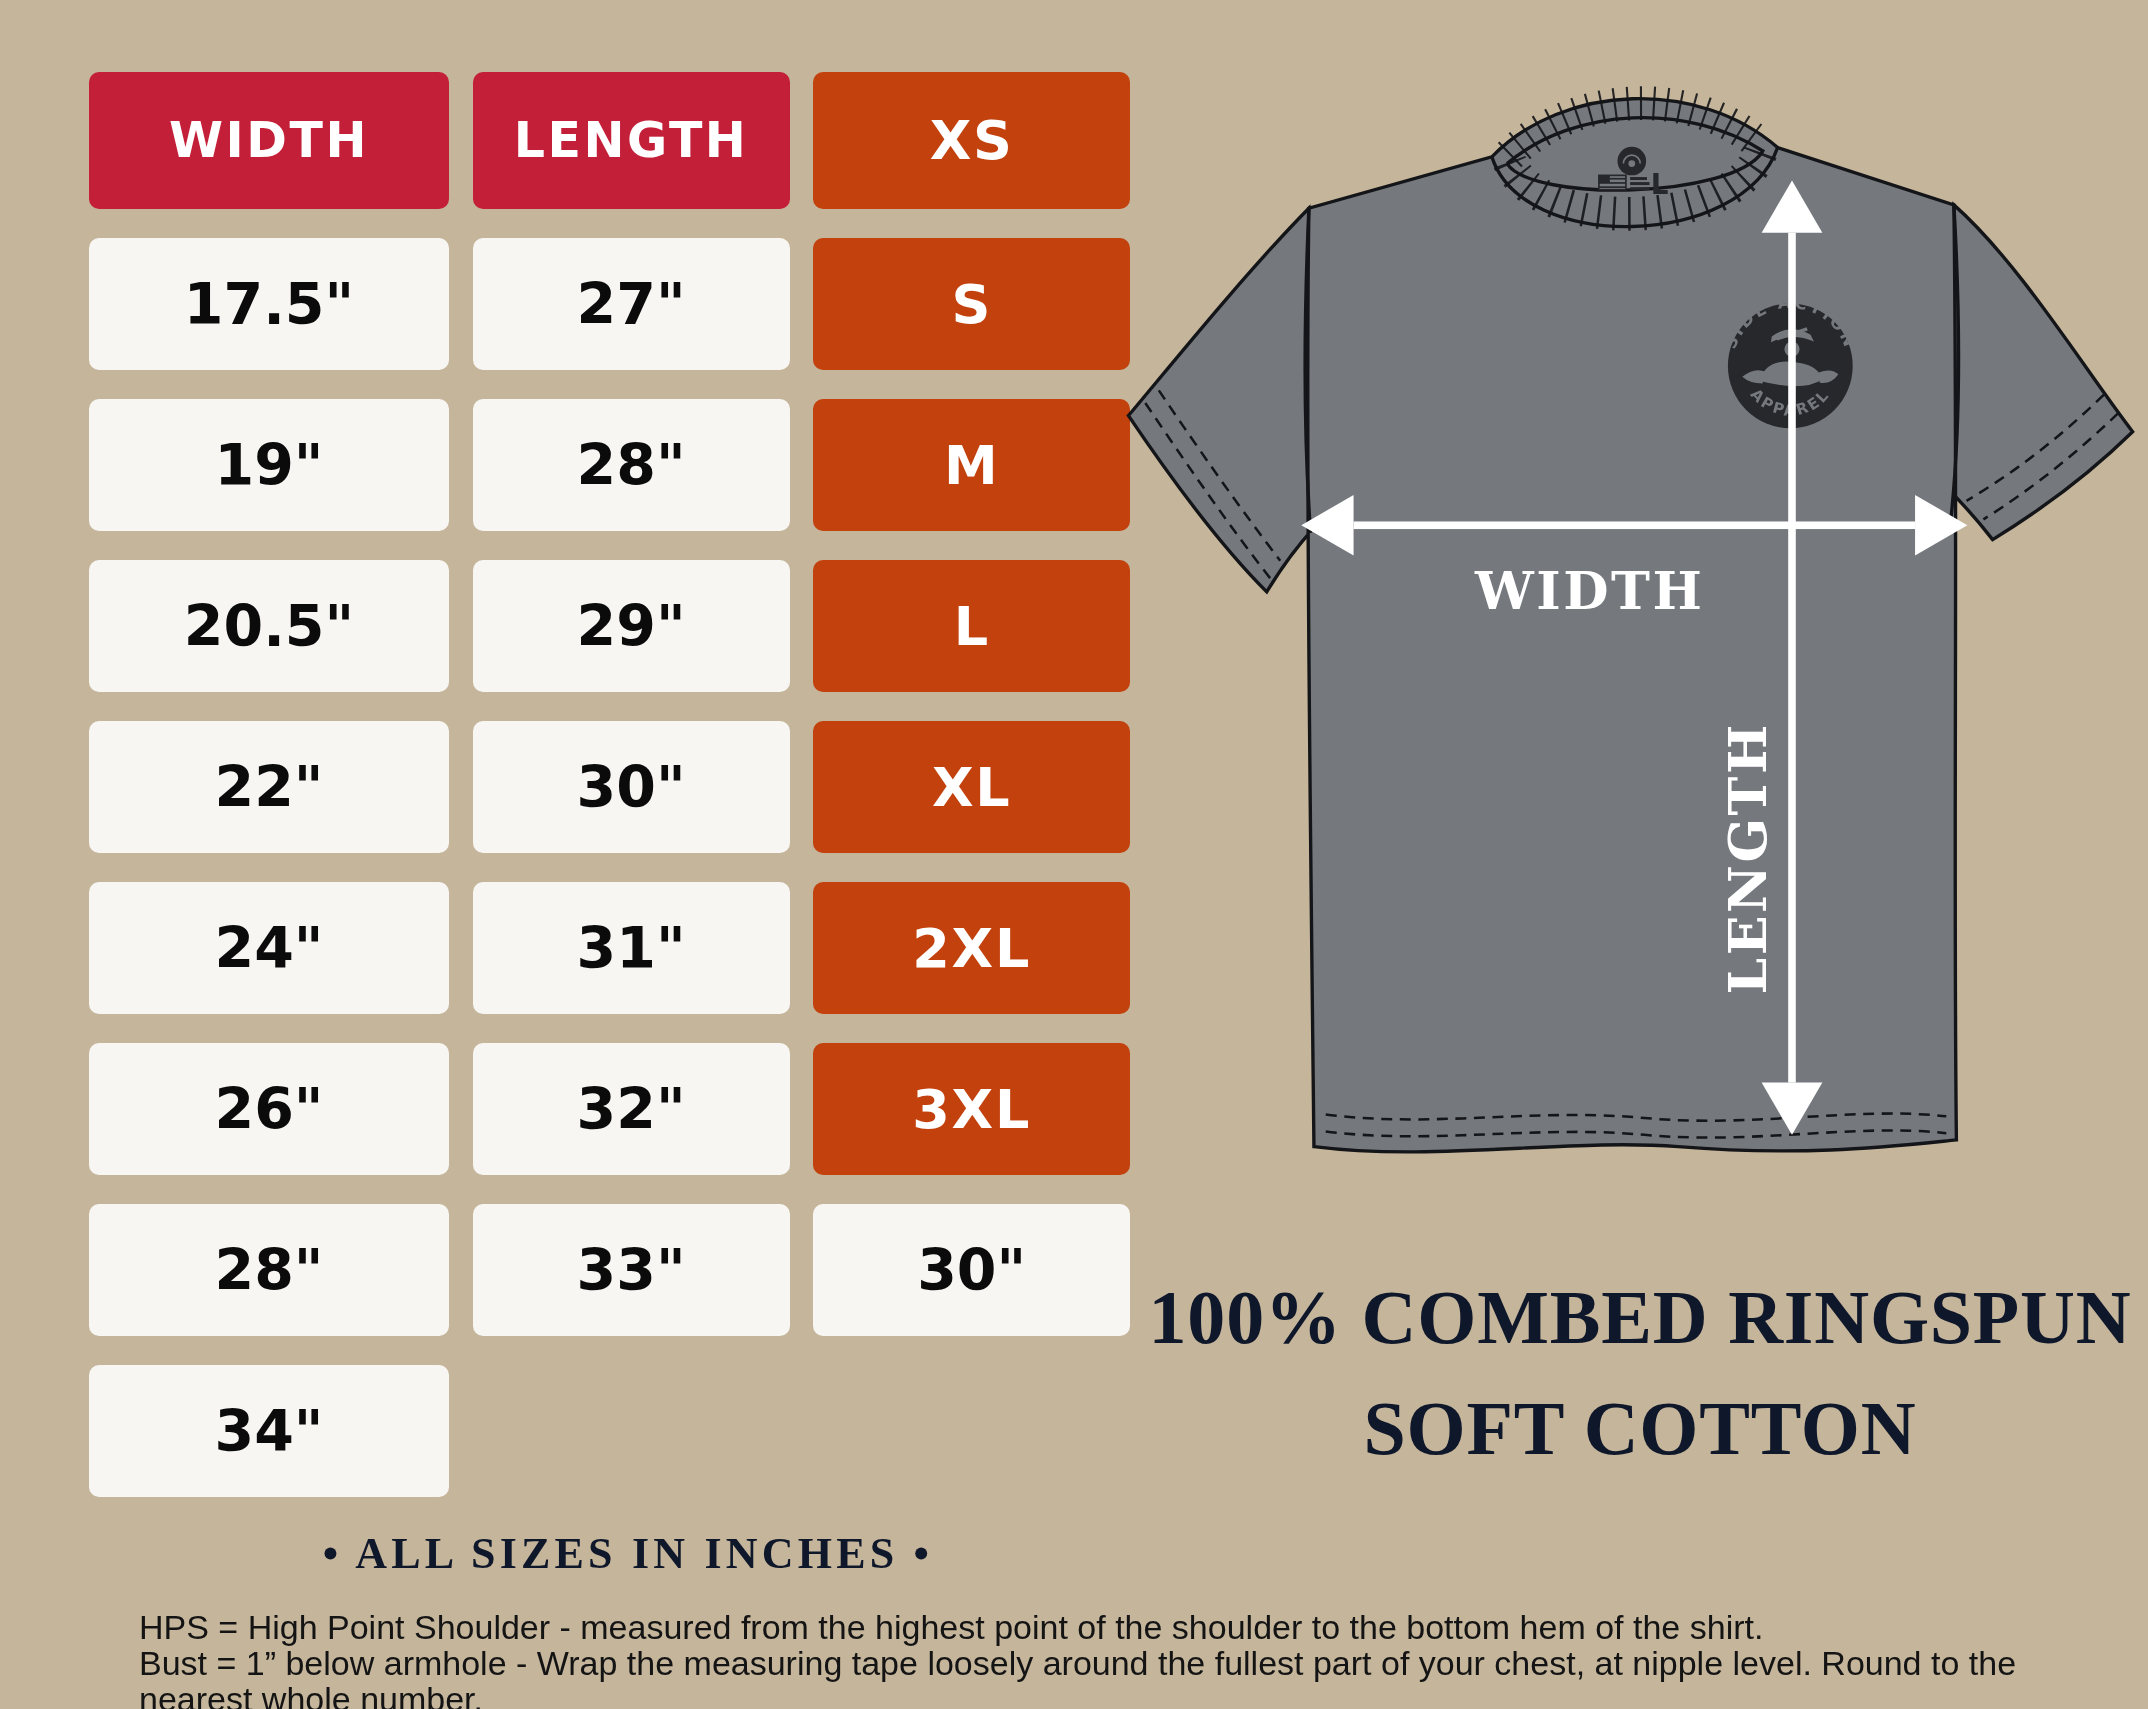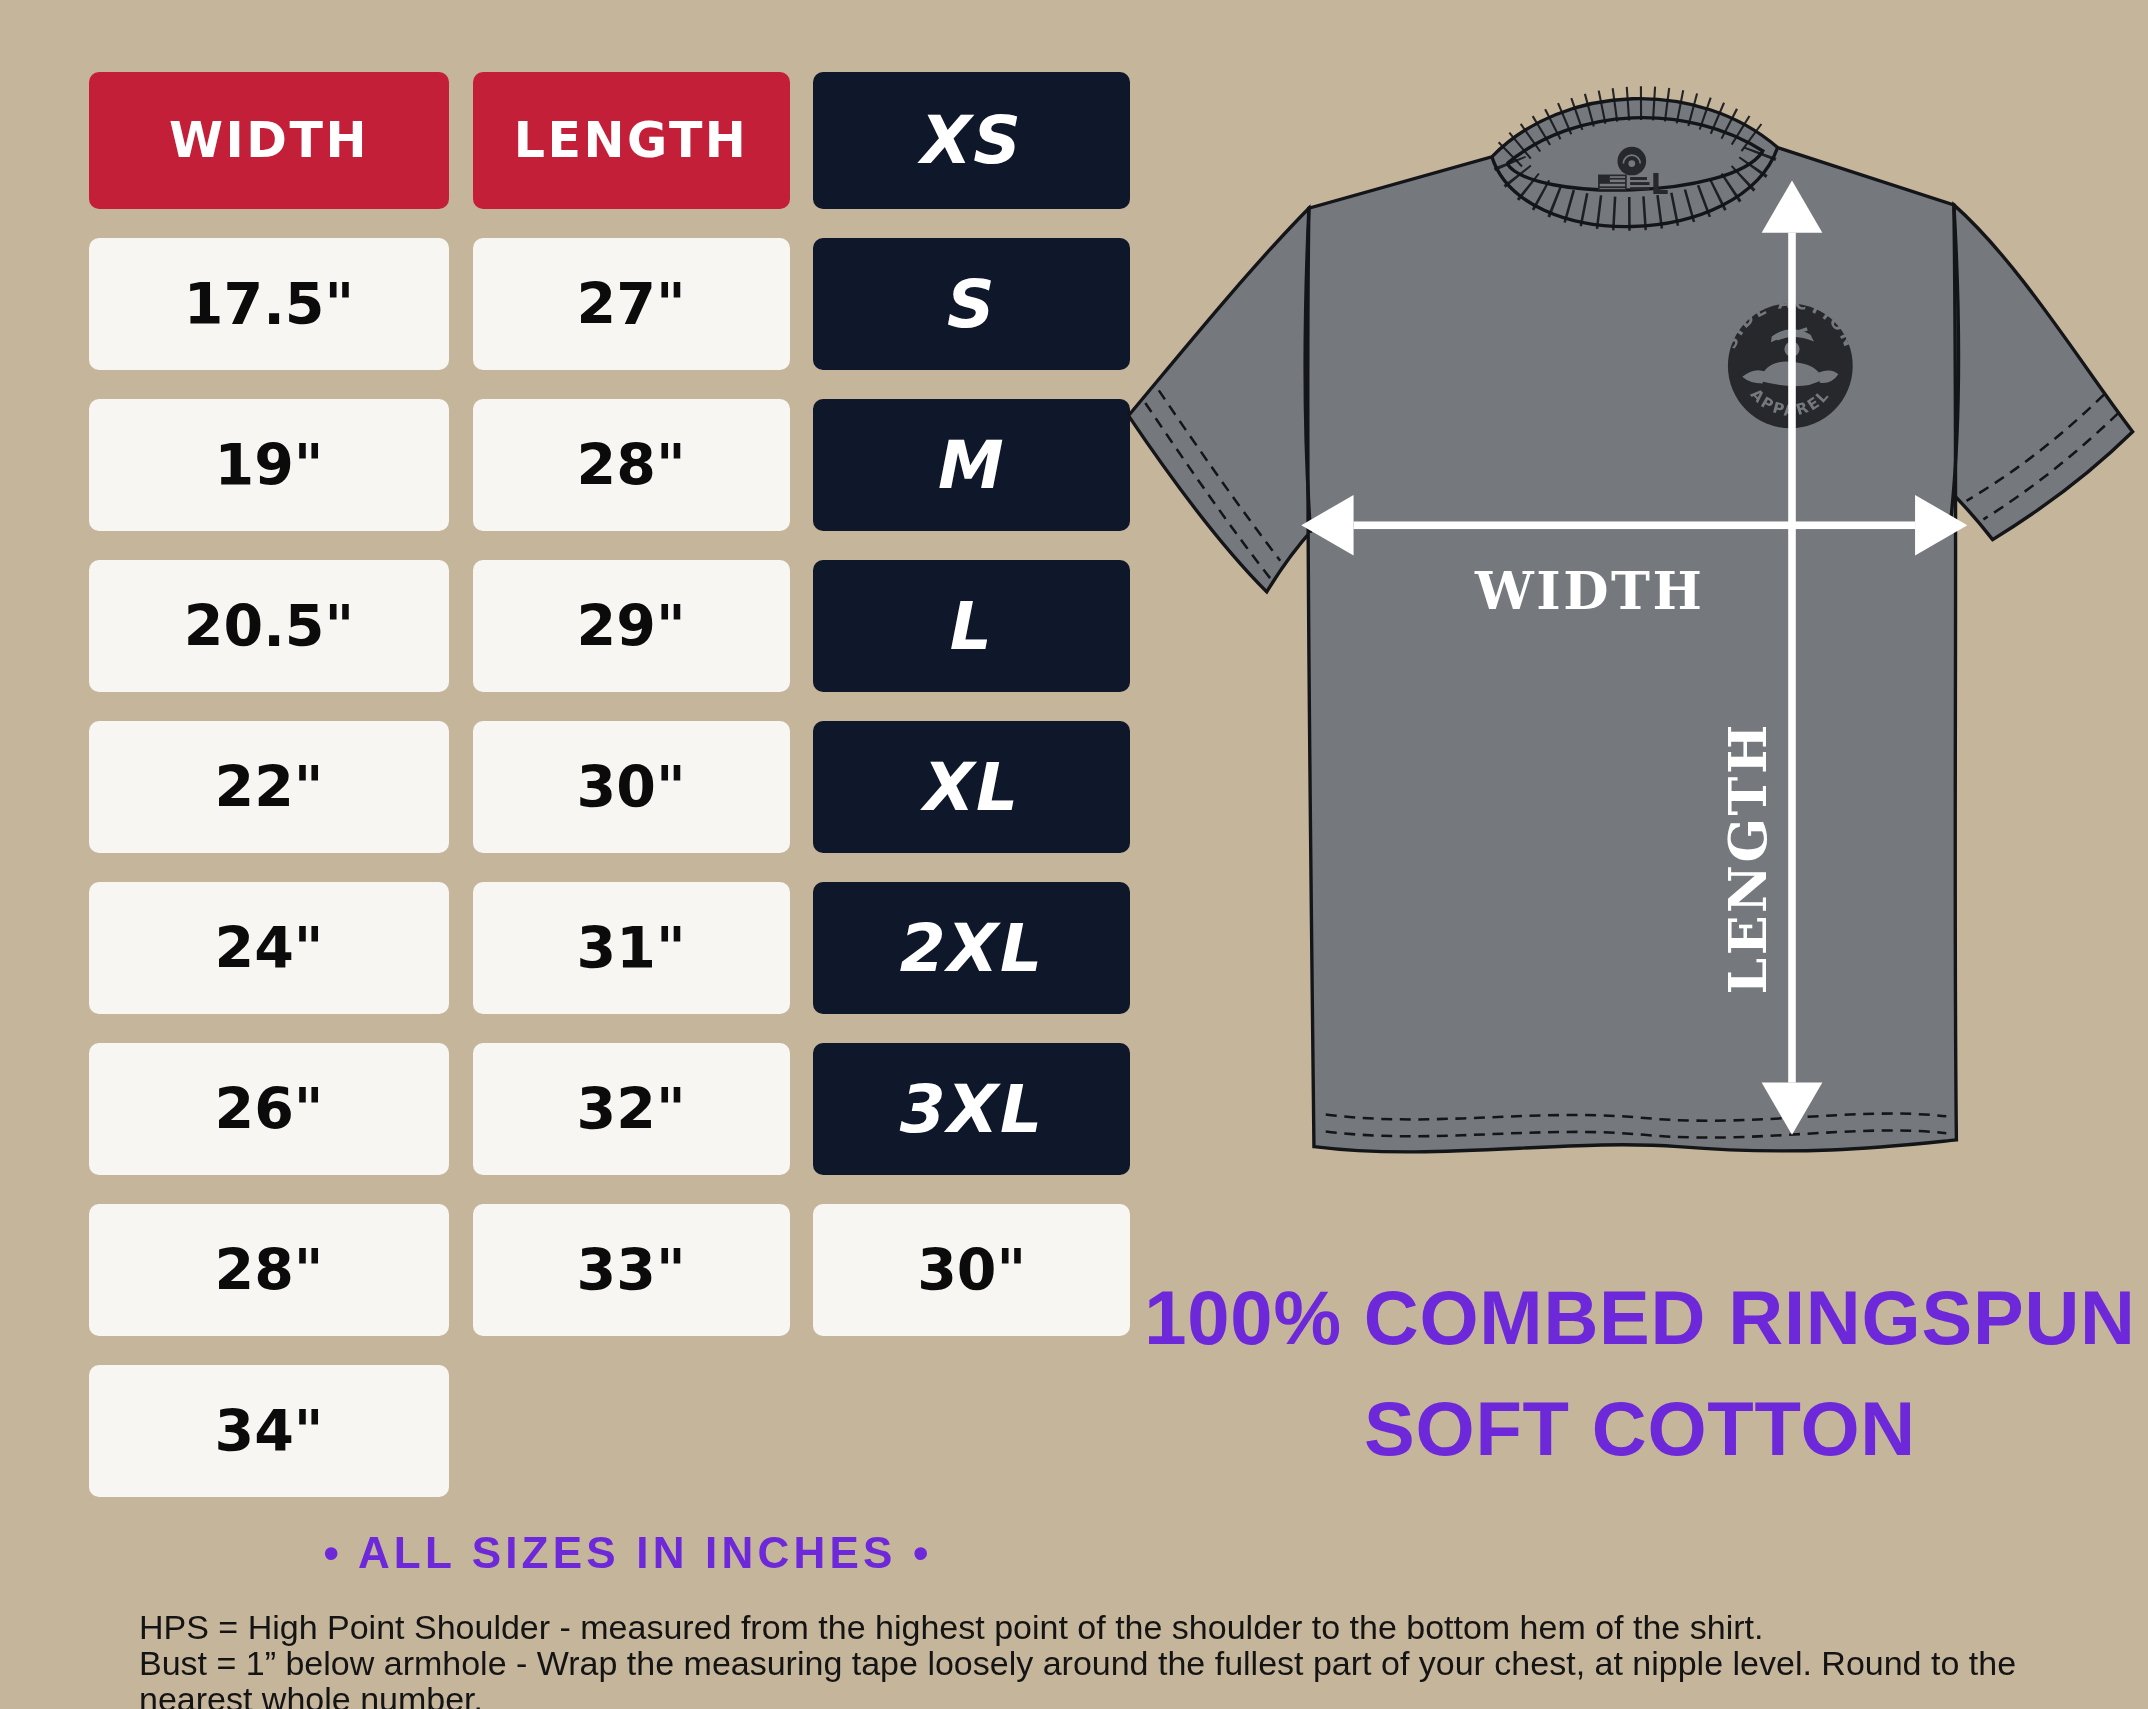--- a/index.html
+++ b/index.html
@@ -19,31 +19,31 @@
   .cell{
     display:flex;align-items:center;justify-content:center;
     border-radius:10px;
     font-weight:bold;
   }
   .cell.head{
     background:#c41f39;color:#ffffff;
     font-size:49px;letter-spacing:2.5px;
   }
   .cell.size{
-    background:#0f172a;color:#ffffff;
-    font-size:66px;letter-spacing:1.7px;font-style:italic;
+    background:#c2410c;color:#ffffff;
+    font-size:54px;letter-spacing:1.7px;
   }
   .cell.val{
     background:#f8f6f3;color:#0b0b0b;
     font-size:57px;
   }
   
   .western{
-    font-family:Liberation Sans, sans-serif;
-    font-weight:bold;color:#6d28d9;
+    font-family:Liberation Serif, serif;
+    font-weight:bold;color:#0f172a;
   }
   .all-sizes{
     position:absolute;left:122px;top:1528px;width:1012px;
     text-align:center;font-size:44px;letter-spacing:4.2px;
   }
   .fabric{
     position:absolute;left:1138px;top:1262px;width:1004px;
     text-align:center;font-size:76px;line-height:111px;letter-spacing:0.8px;
   }
   

